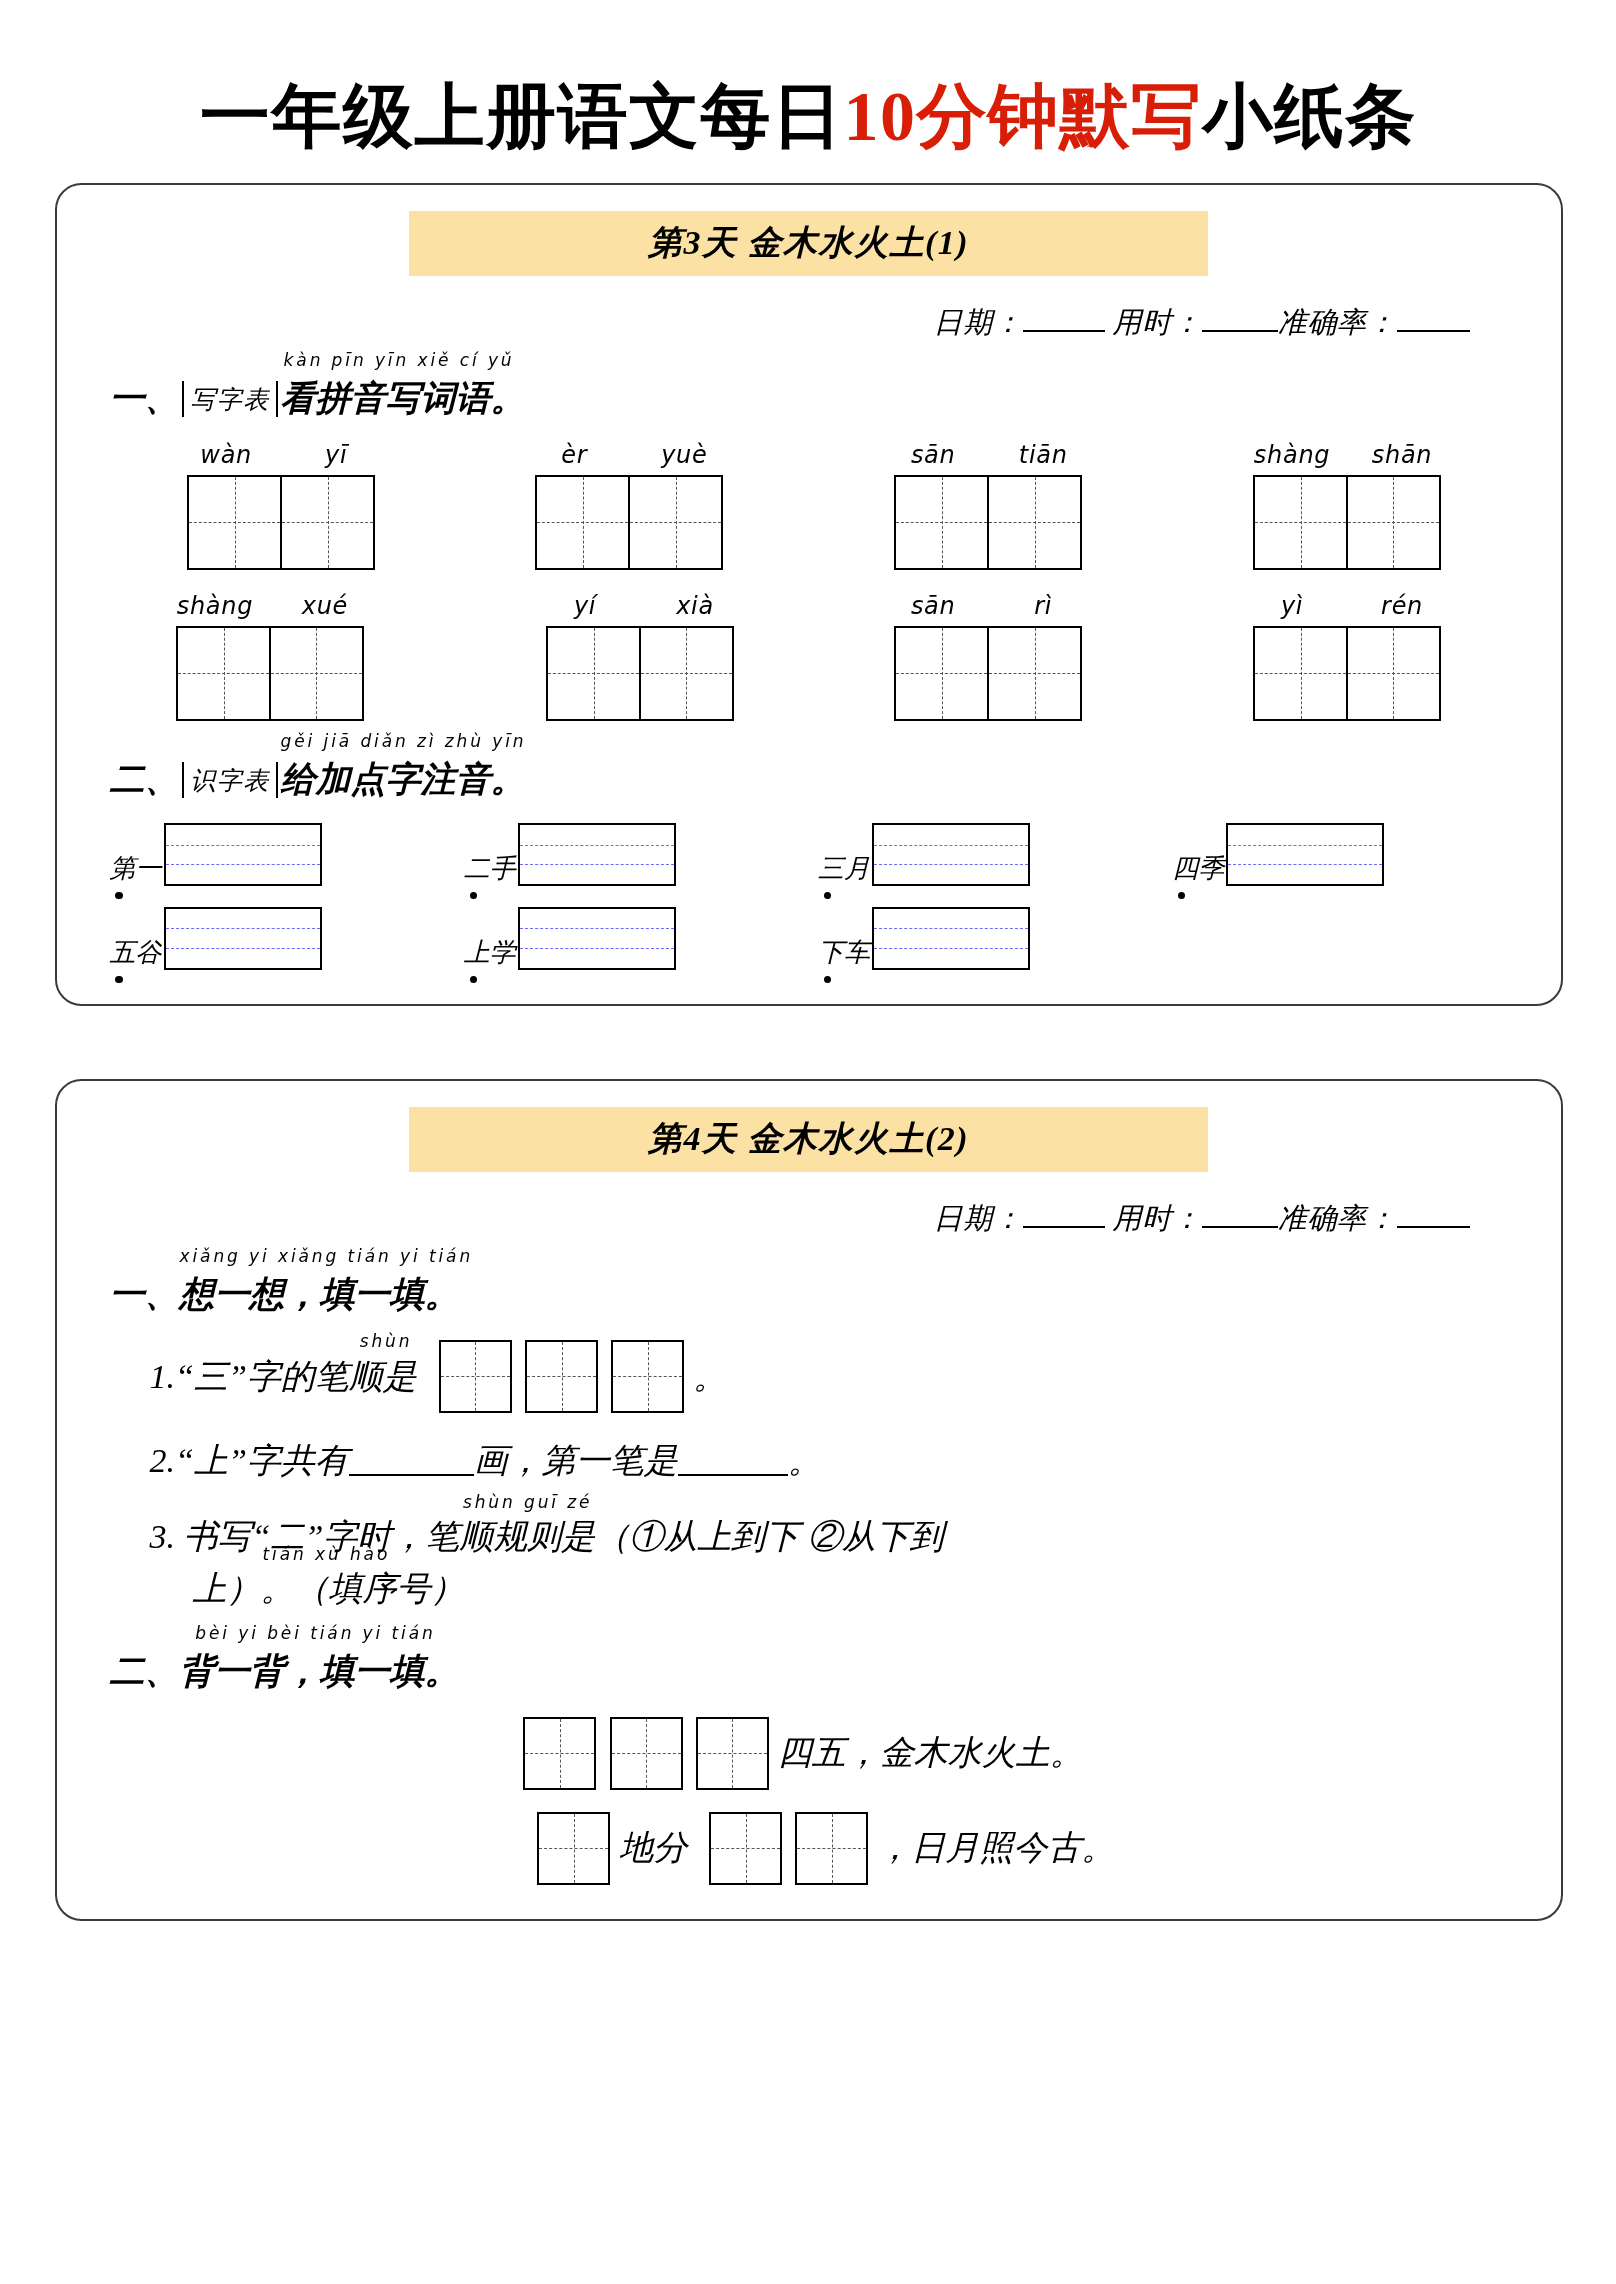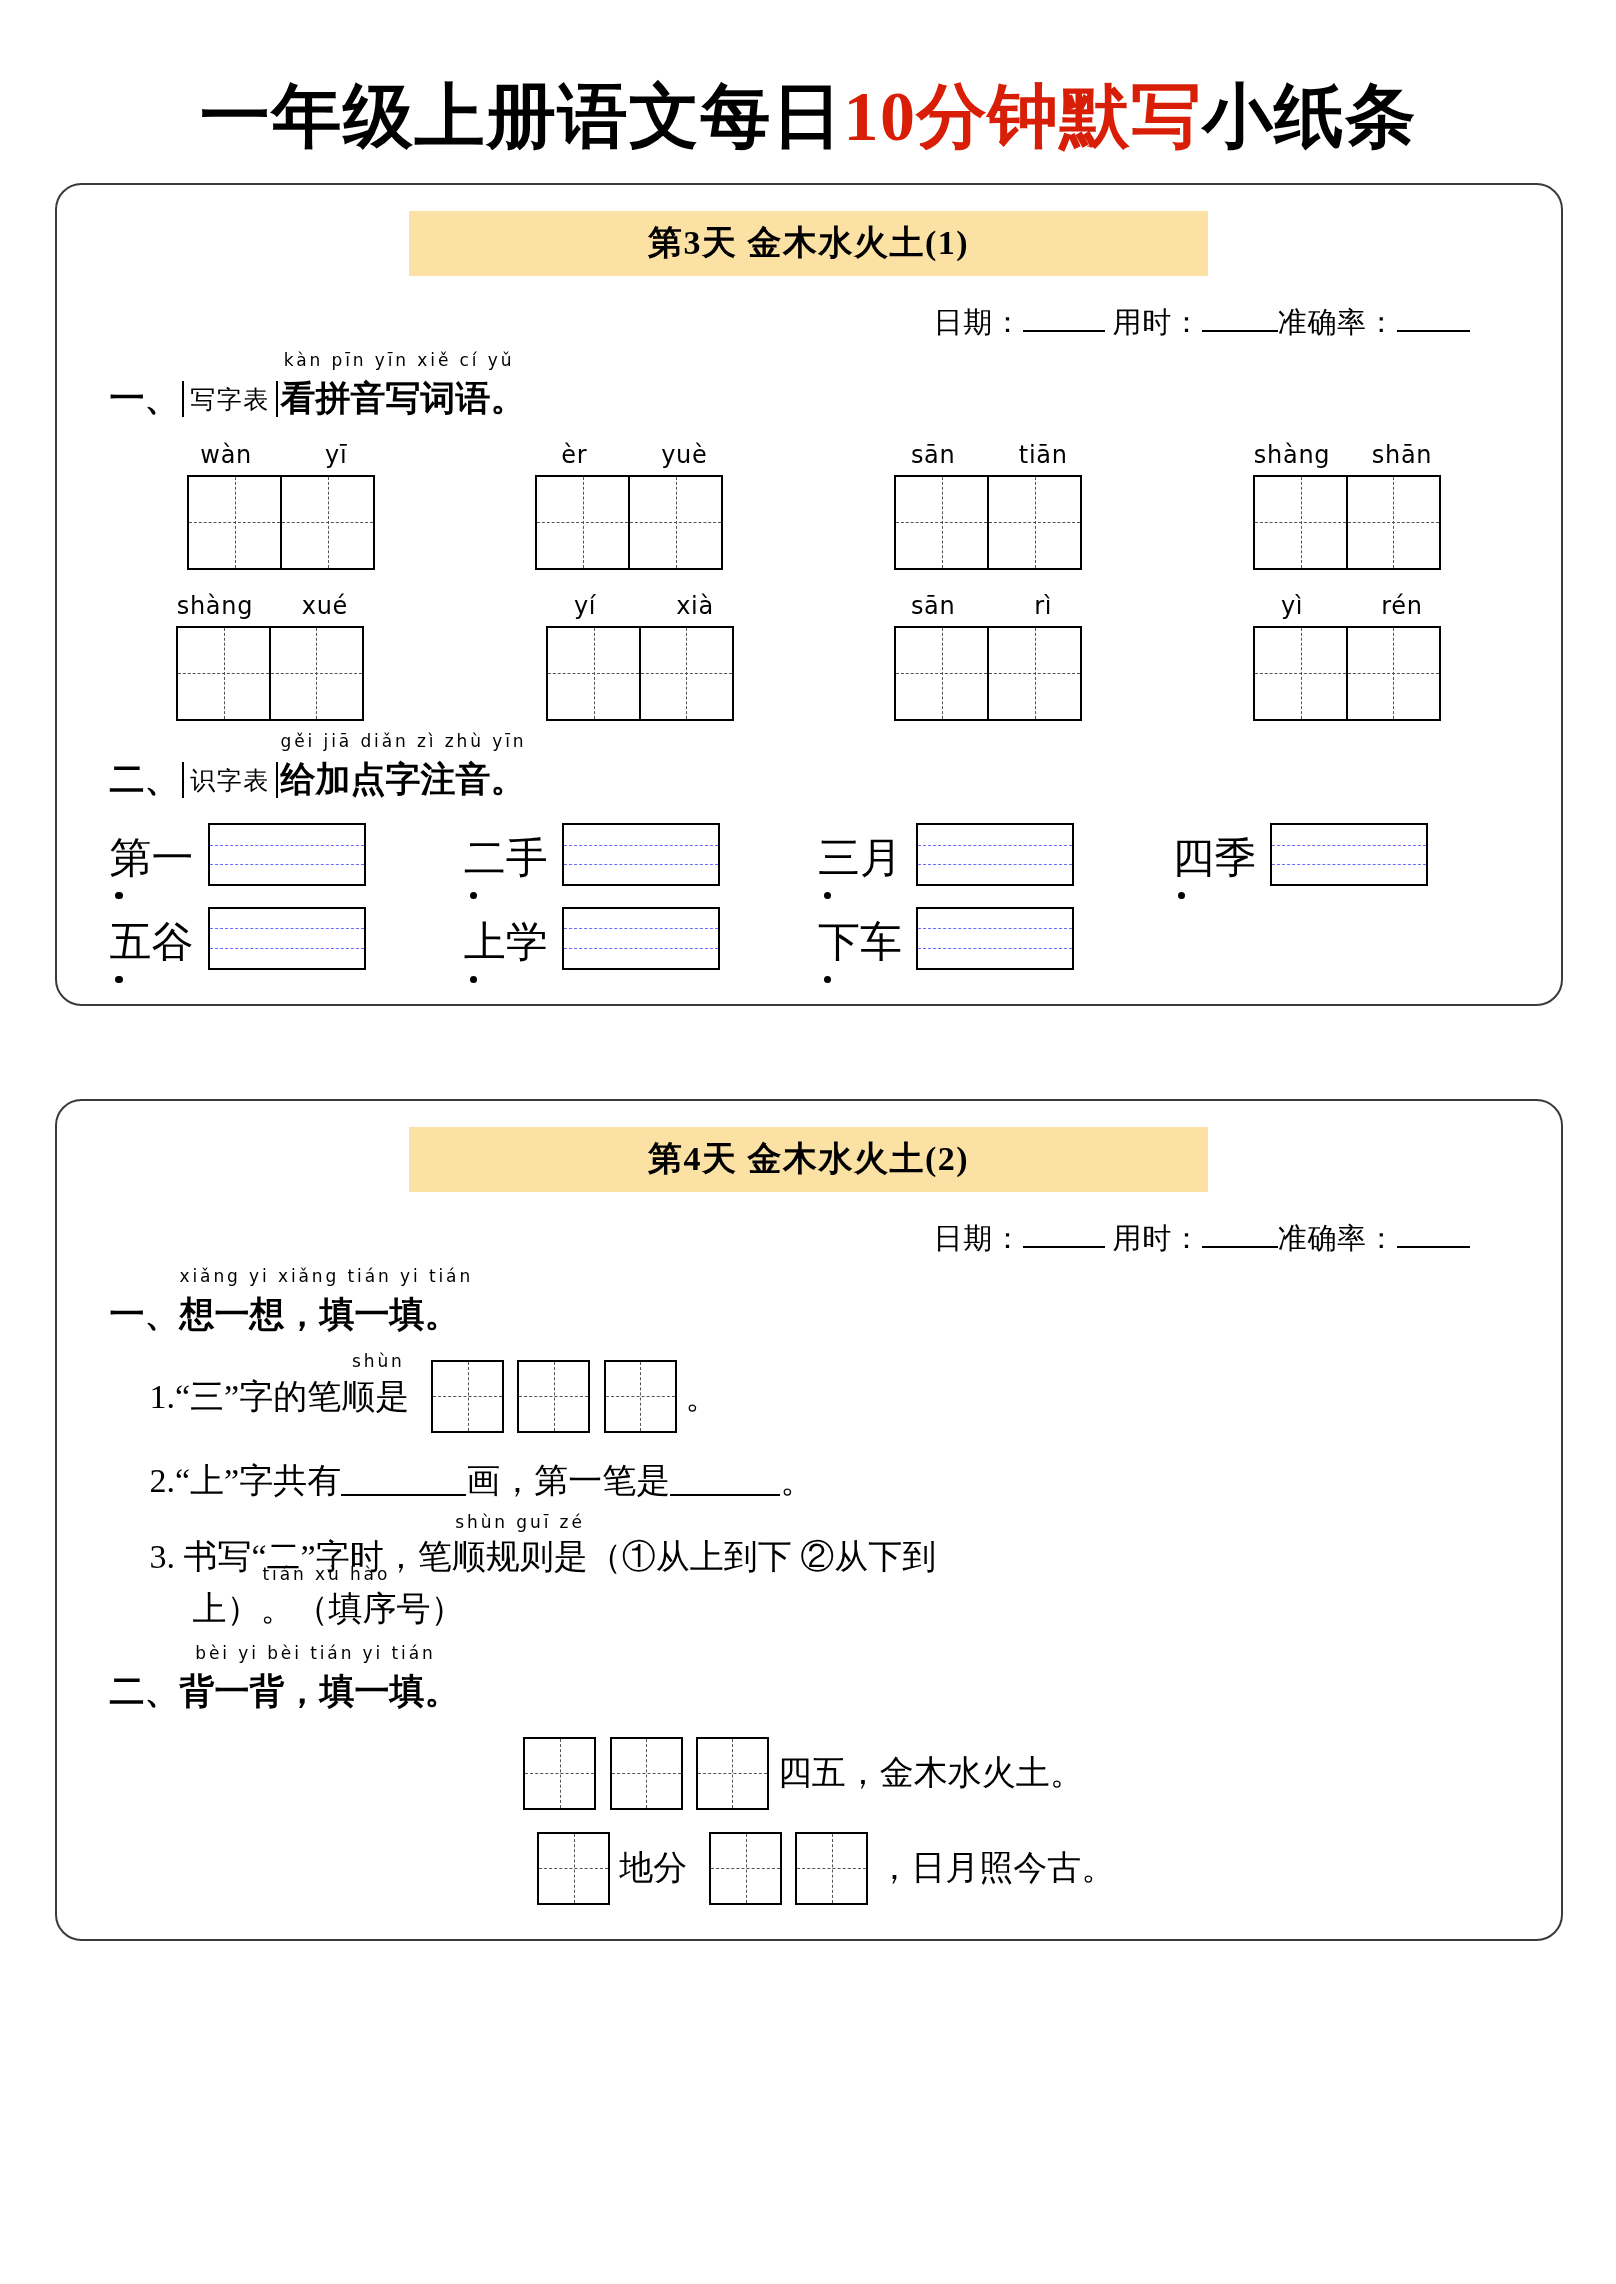--- a/index.html
+++ b/index.html
@@ -23,24 +23,25 @@
     padding-top: 70px;
     padding-bottom: 19px;
     white-space: nowrap;
   }
   .title .red { color: #d81e06; }
 
   
   .card {
     border: 2.2px solid #3a3a3a;
     border-radius: 26.4px;
-    margin: 0 auto 93px auto;
+    margin: 0 auto 73px auto;
     width: 1508px;
     padding: 20.5px 34px 34px 34px;
     position: relative;
+    font-style: italic;
   }
   .card2 { margin-bottom: 0; }
 
   .banner {
     background: #fbe2a4;
     width: 799px;
     margin: 5.9px auto 0 auto;
     text-align: center;
     font-size: 34px;
     font-weight: bold;
@@ -110,21 +111,21 @@
     border-top: 1.5px dashed #555;
   }
   .tz .cell::after {
     top: 0; bottom: 0; left: 50%;
     border-left: 1.5px dashed #555;
   }
 
   
   .zhuyin-row { display: flex; margin-top: 20.5px; padding-left: 19px; }
   .zy-item { display: flex; align-items: flex-end; width: 367px; }
-  .zy-text { font-size: 42px; position: relative; padding-right: 14px; white-space: nowrap; }
+  .zy-text { font-size: 26px; position: relative; padding-right: 2px; white-space: nowrap; }
   .zy-text .dot {
     position: absolute; left: 5.9px; bottom: -13.2px;
     width: 7.3px; height: 7.3px; border-radius: 50%; background: #000;
   }
   .zy-box {
     width: 158px; height: 63px; border: 2.2px solid #000;
     position: relative; background: #fff;
   }
   .zy-box .l1, .zy-box .l2 {
     position: absolute; left: 0; right: 0; border-top: 1.5px dashed #6a6aff;

